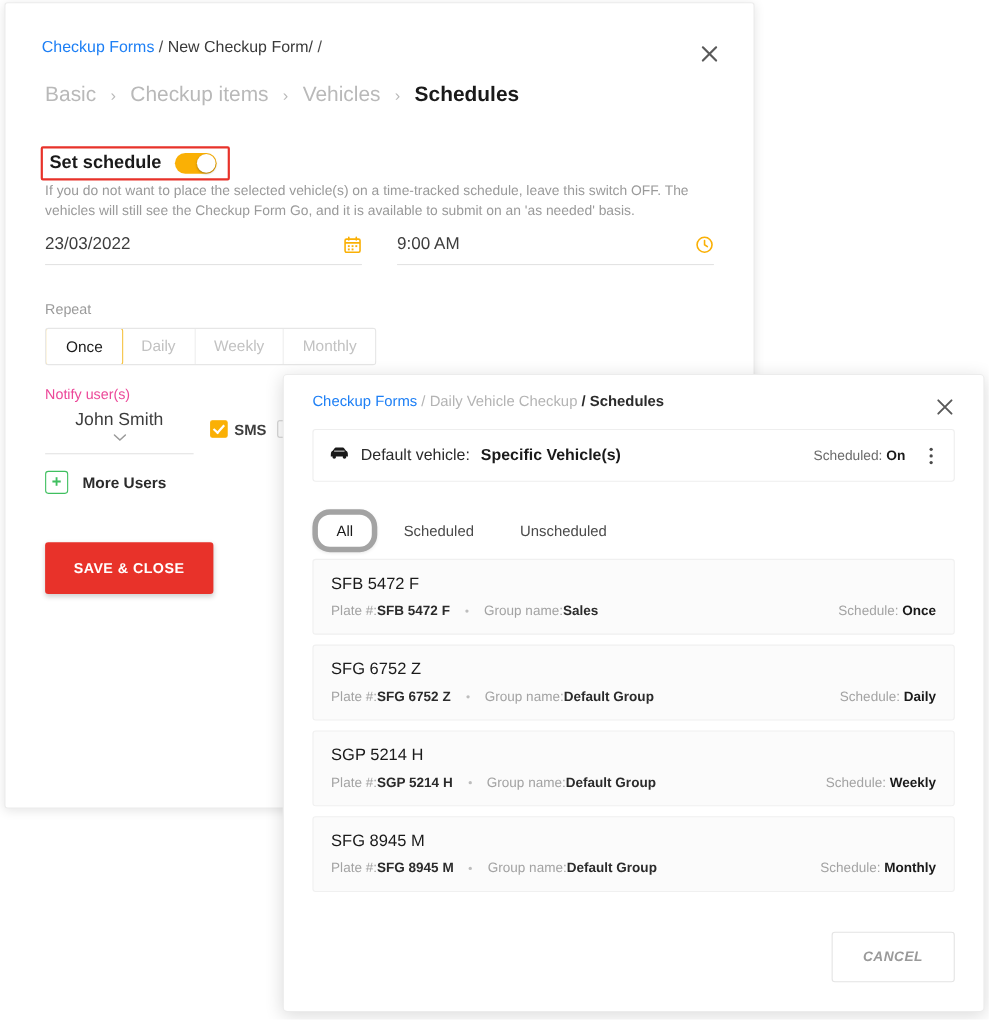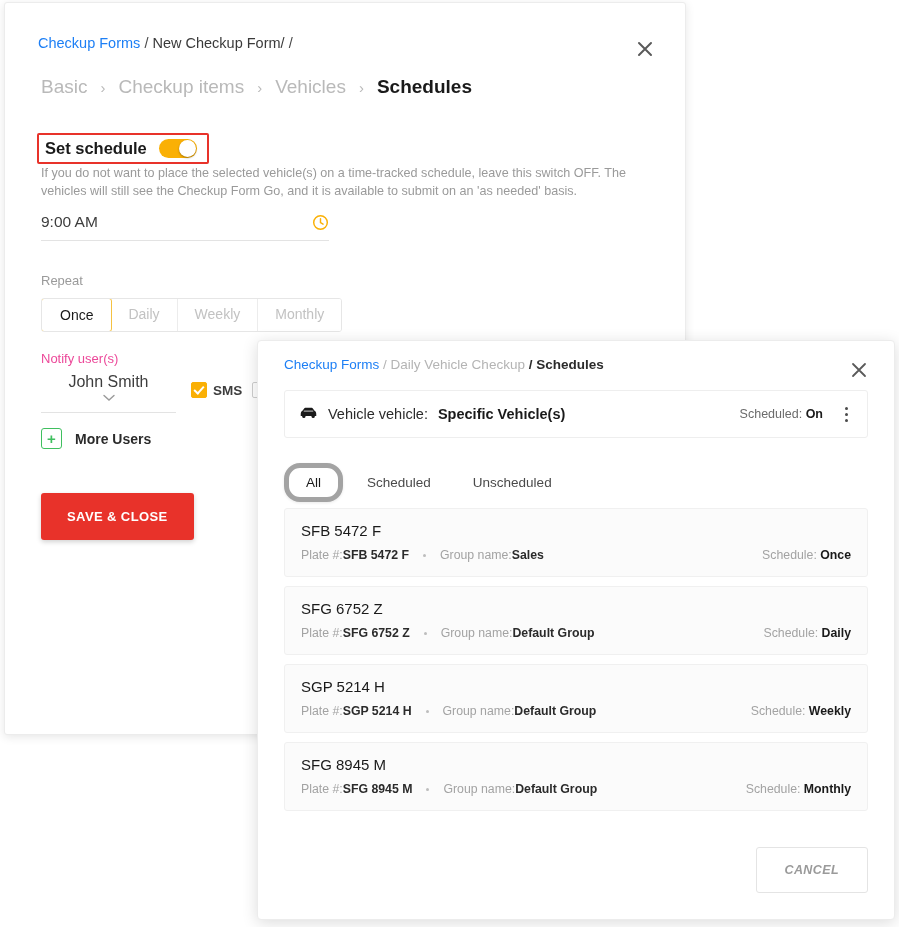--- a/index.html
+++ b/index.html
@@ -456,20 +456,35 @@
     <div class="setsched-wrap">
       <span class="setsched-label">Set schedule</span>
       <span class="toggle">
         <span class="knob"></span>
       </span>
     </div>
 
     <div class="sched-desc">If you do not want to place the selected vehicle(s) on a time-tracked schedule, leave this switch OFF. The vehicles will still see the Checkup Form Go, and it is available to submit on an 'as needed' basis.</div>
 
     <div class="field-row">
+      <div class="field">
+        <span class="field-value">23/03/2022</span>
+        <span class="field-icon">
+          <svg width="17" height="17" viewBox="0 0 20 20">
+            <rect x="2" y="4" width="16" height="14" rx="1.5" fill="none" stroke="#fab005" stroke-width="1.7"></rect>
+            <path d="M2 8 H18" stroke="#fab005" stroke-width="1.7"></path>
+            <path d="M6 2 V5 M14 2 V5" stroke="#fab005" stroke-width="1.7" stroke-linecap="round"></path>
+            <rect x="5" y="10.5" width="2" height="2" fill="#fab005"></rect>
+            <rect x="9" y="10.5" width="2" height="2" fill="#fab005"></rect>
+            <rect x="13" y="10.5" width="2" height="2" fill="#fab005"></rect>
+            <rect x="5" y="14" width="2" height="2" fill="#fab005"></rect>
+            <rect x="9" y="14" width="2" height="2" fill="#fab005"></rect>
+          </svg>
+        </span>
+      </div>
       <div class="field">
         <span class="field-value">9:00 AM</span>
         <span class="field-icon">
           <svg width="17" height="17" viewBox="0 0 20 20">
             <circle cx="10" cy="10" r="8" fill="none" stroke="#fab005" stroke-width="1.7"></circle>
             <path d="M10 5.5 V10 L13 12" stroke="#fab005" stroke-width="1.7" fill="none" stroke-linecap="round"></path>
           </svg>
         </span>
       </div>
     </div>
@@ -531,21 +546,21 @@
     <div class="assigned-bar">
       <span class="assigned-left">
         <span>
           <svg width="19" height="14" viewBox="0 0 22 14">
             <path d="M2 9 Q2 5 4 4.5 L6 1.8 Q6.4 1 7.3 1 H14.7 Q15.6 1 16 1.8 L18 4.5 Q20 5 20 9 V10.6 H2 Z" fill="#1a1a1a"></path>
             <circle cx="5.6" cy="11" r="1.9" fill="#1a1a1a"></circle>
             <circle cx="16.4" cy="11" r="1.9" fill="#1a1a1a"></circle>
             <path d="M5.5 4.8 H16.5" stroke="#ffffff" stroke-width="0.9"></path>
           </svg>
         </span>
-        <span>Vehicle vehicle:</span>
+        <span>Default vehicle:</span>
           <span class="assigned-strong">Specific Vehicle(s)</span>
       </span>
       <span class="sched-on">
         <span>Scheduled:</span>
         <b>On</b>
       </span>
       <span class="kebab">
         <span></span>
           <span></span>
           <span></span>

